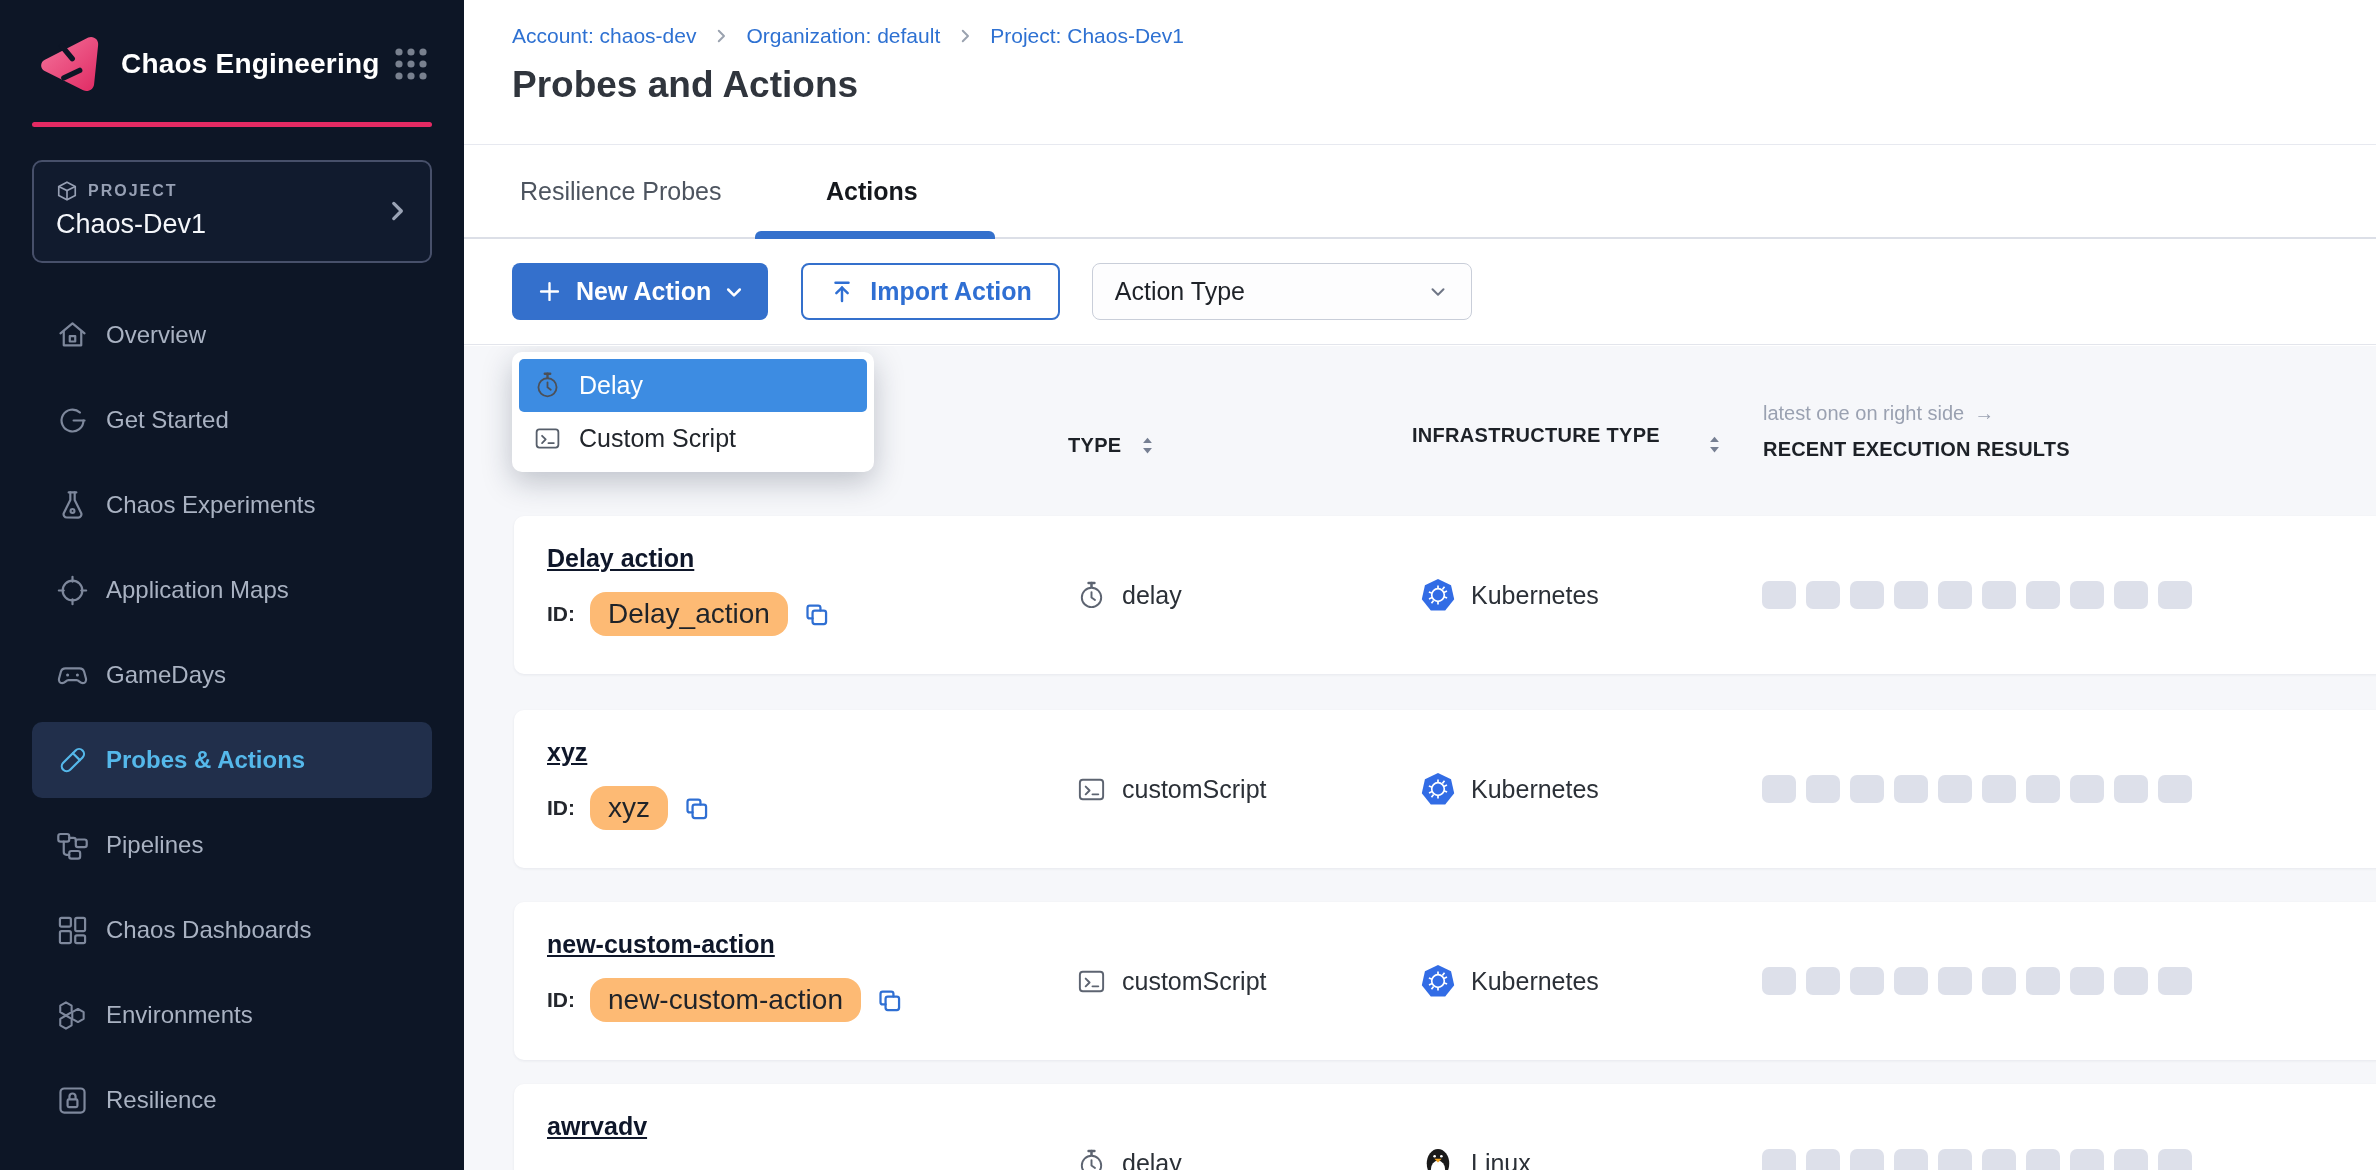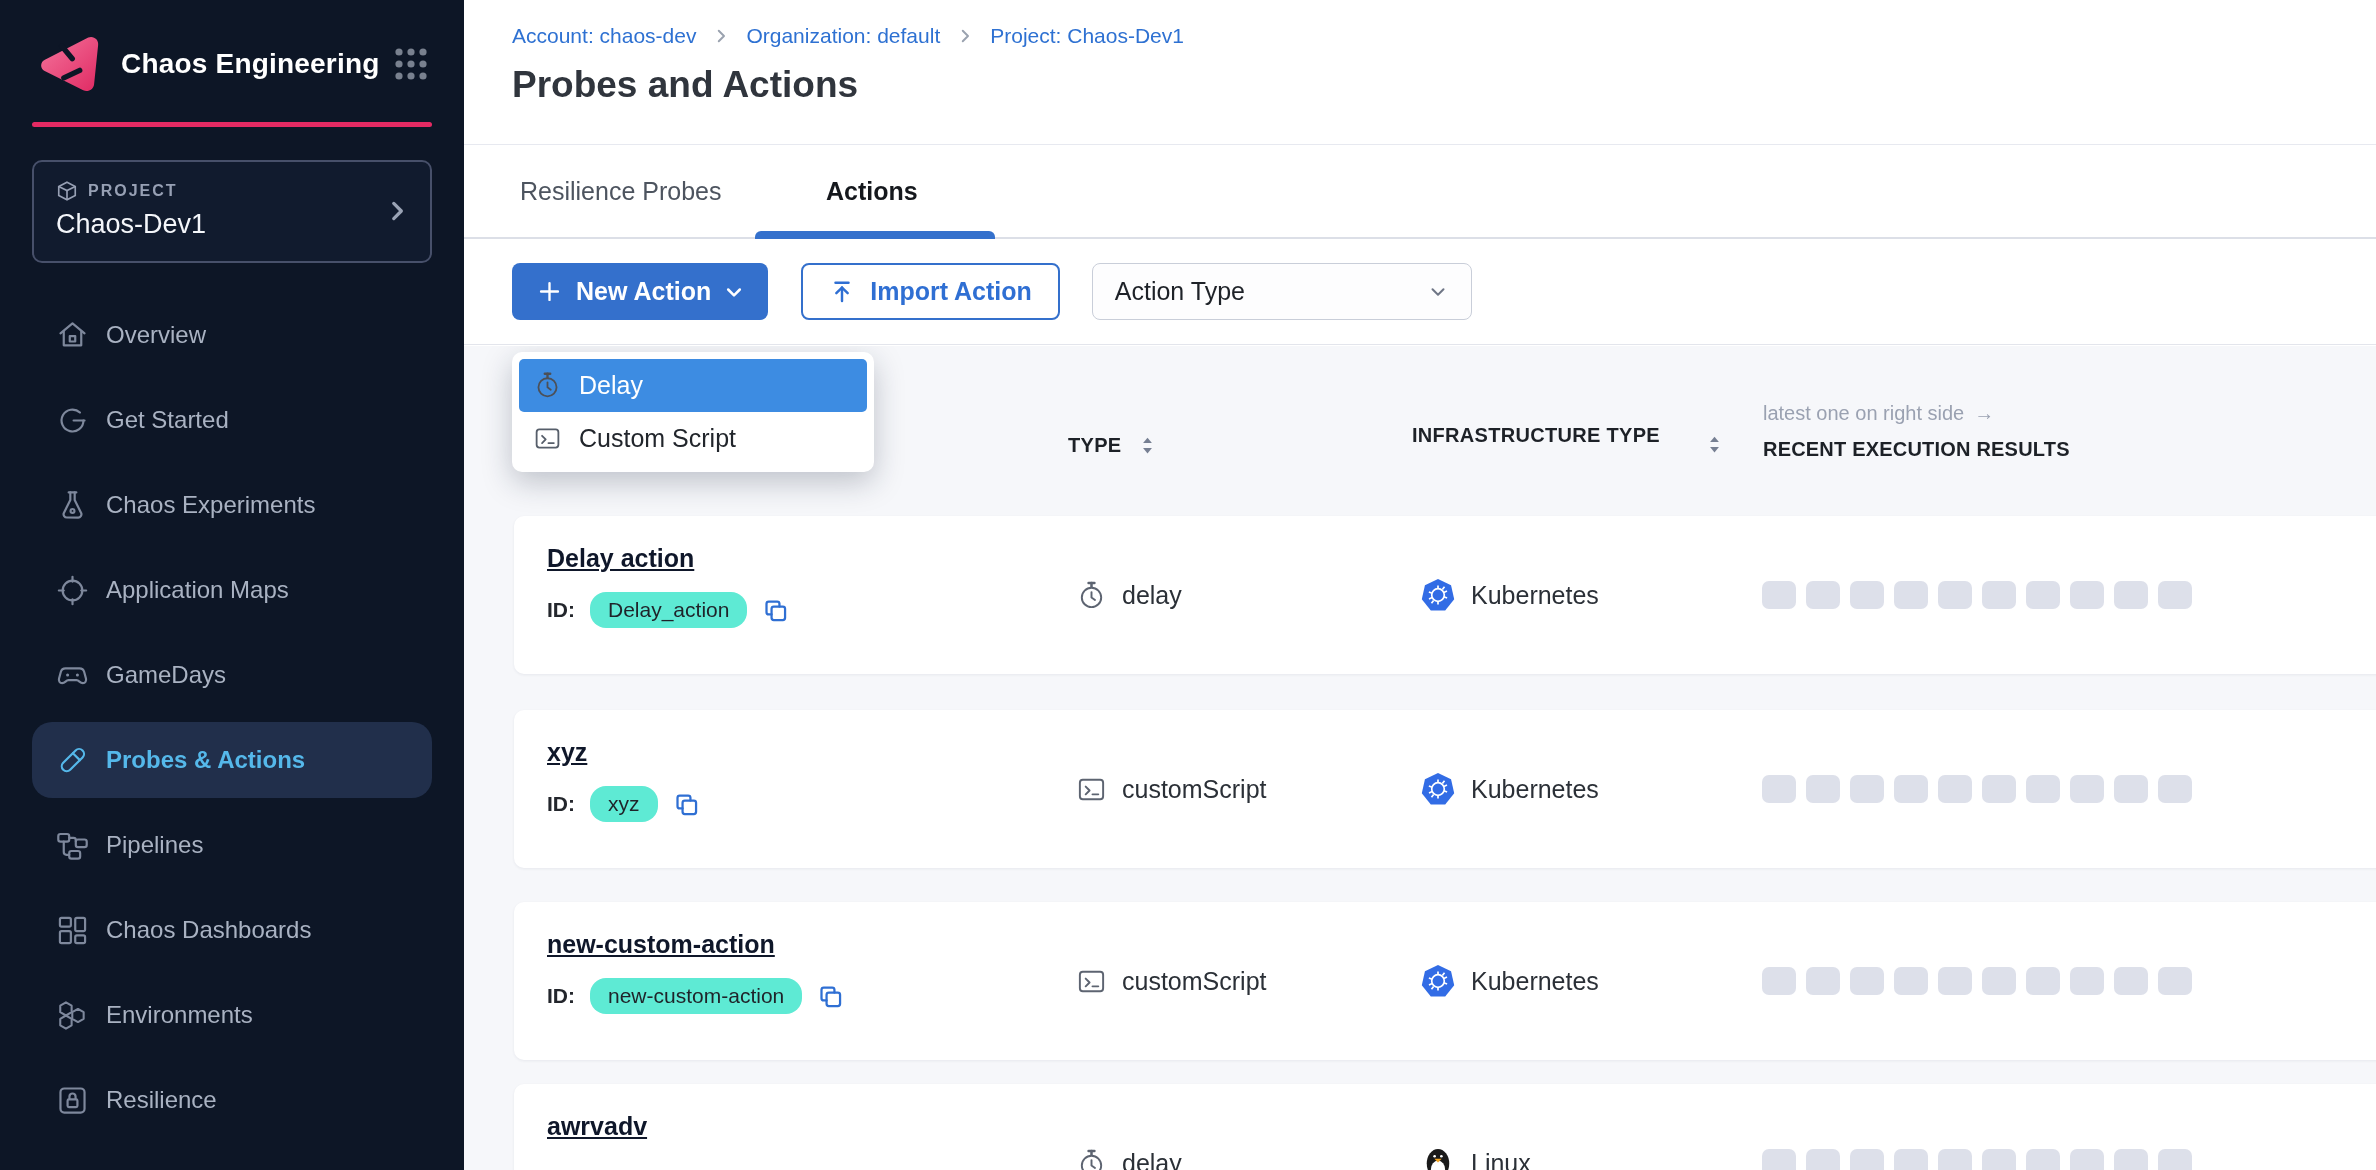--- a/index.html
+++ b/index.html
@@ -19,21 +19,21 @@
   .project-label-row{position:absolute;top:18px;left:22px;display:flex;align-items:center;gap:10px;}
   .project-label{font-size:16px;font-weight:700;letter-spacing:2px;color:#97a0b4;}
   .project-name{position:absolute;top:47px;left:22px;font-size:27px;color:#f4f6fa;}
   .project-chevron{position:absolute;right:20px;top:36px;width:26px;height:26px;}
 
   .nav{position:absolute;top:297px;left:0;right:0;}
   .nav-item{height:76px;margin:0 32px 9px;border-radius:10px;display:flex;align-items:center;
             padding-left:23px;gap:16px;cursor:pointer;}
   .nav-item svg{width:35px;height:35px;flex:none;color:#7e889c;}
   .nav-label{font-size:24px;color:#a9b2c2;}
-  .nav-item.active{background:#212f4b;border-radius:20px;}
+  .nav-item.active{background:#212f4b;}
   .nav-item.active svg{color:#55b8ea;}
   .nav-item.active .nav-label{color:#55b8ea;font-weight:600;}
 
   
   .main{position:absolute;left:464px;top:0;right:0;bottom:0;background:#fff;}
   .header{position:absolute;top:0;left:0;right:0;height:144px;background:#fff;border-bottom:1px solid #e7e9f0;}
   .breadcrumb{position:absolute;top:24px;left:48px;display:flex;align-items:center;gap:16px;}
   .crumb{font-size:21px;color:#2e71d2;cursor:pointer;}
   .crumb-sep{width:18px;height:18px;color:#9aa2af;}
   .page-title{position:absolute;top:64px;left:48px;font-size:37px;font-weight:700;color:#30353d;}
@@ -68,21 +68,21 @@
   .th-note{position:absolute;left:1299px;top:56px;font-size:20px;color:#9aa1b1;display:flex;gap:10px;align-items:center;}
   .th-recent{position:absolute;left:1299px;top:92px;font-size:20px;font-weight:700;color:#1d2127;letter-spacing:.2px;}
 
   
   .card{position:absolute;left:50px;width:2340px;height:158px;background:#fff;border-radius:10px;
         box-shadow:0 1px 3px rgba(35,45,70,.07);}
   .card-1{top:170px}.card-2{top:364px}.card-3{top:556px}.card-4{top:738px}
   .row-name{position:absolute;left:33px;top:28px;font-size:25px;font-weight:700;color:#0f172a;cursor:pointer;text-decoration:underline;}
   .row-id{position:absolute;left:33px;top:76px;display:flex;align-items:center;gap:15px;}
   .id-label{font-size:21px;color:#23262c;font-weight:bold;}
-  .id-pill{background:#5eead4;border-radius:16px;padding:6px 18px;font-size:21px;color:#1f2329;}
+  .id-pill{background:#fdba74;border-radius:16px;padding:6px 18px;font-size:28px;color:#1f2329;}
   .copy-icon{width:27px;height:27px;color:#2f6fd3;cursor:pointer;display:block;}
   .cell-type{position:absolute;left:562px;top:0;height:100%;display:flex;align-items:center;gap:15px;}
   .cell-type svg{width:31px;height:31px;color:#5d6471;}
   .cell-infra{position:absolute;left:906px;top:0;height:100%;display:flex;align-items:center;gap:15px;}
   .cell-infra svg{width:36px;height:36px;}
   .cell-text{font-size:25px;color:#2b3037;}
   .cell-results{position:absolute;left:1248px;top:0;height:100%;display:flex;align-items:center;gap:10px;}
   .sq{width:34px;height:28px;border-radius:7px;background:#dde0ea;}
 
   

